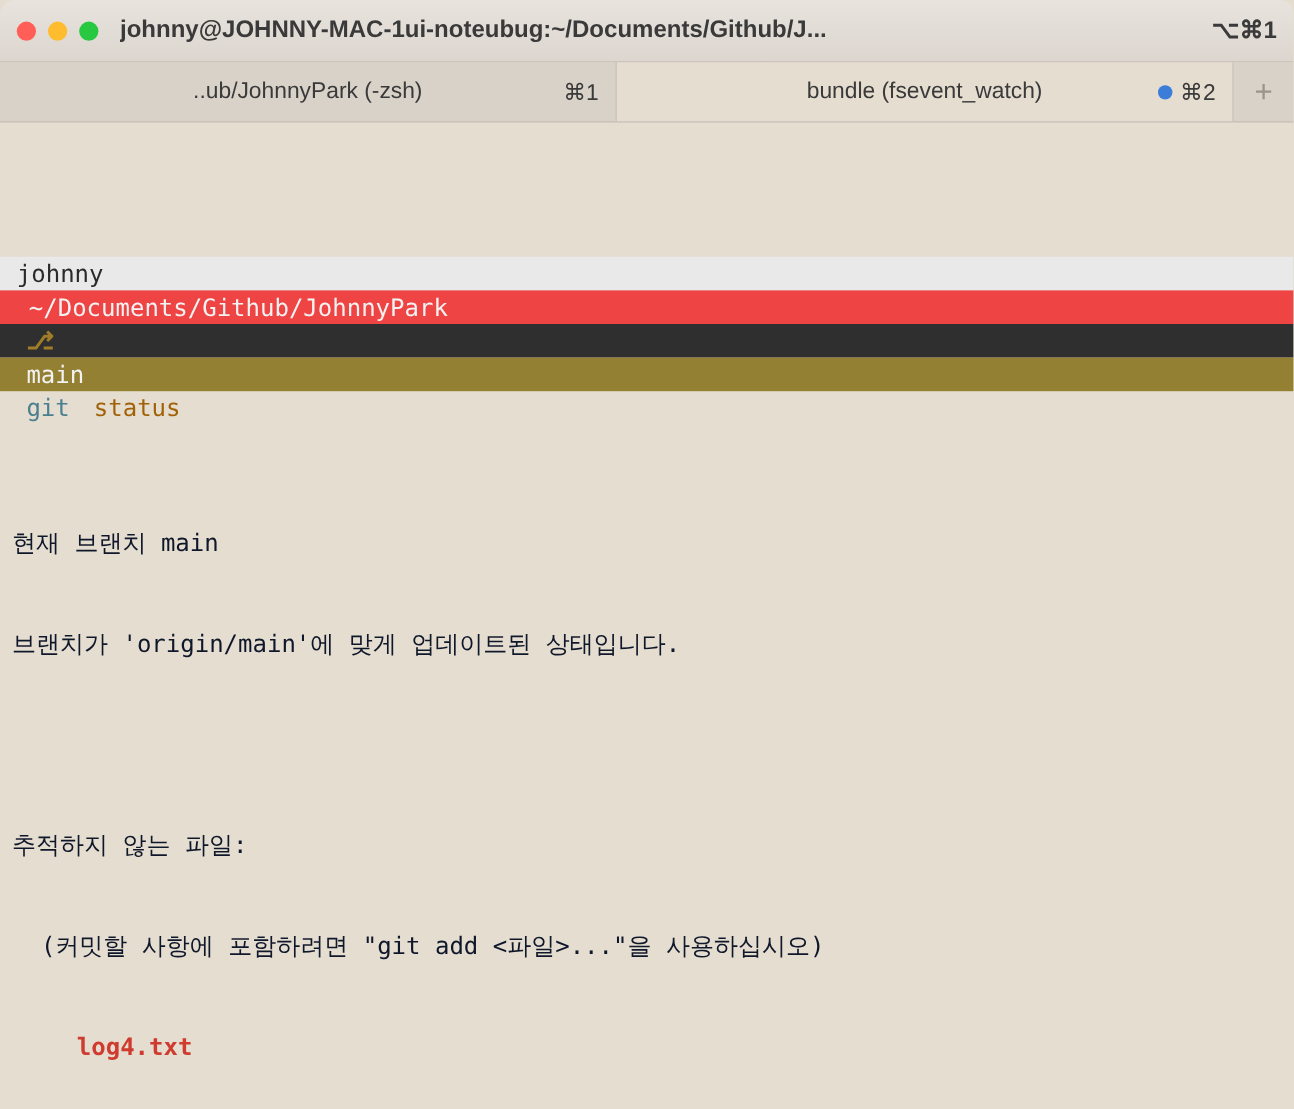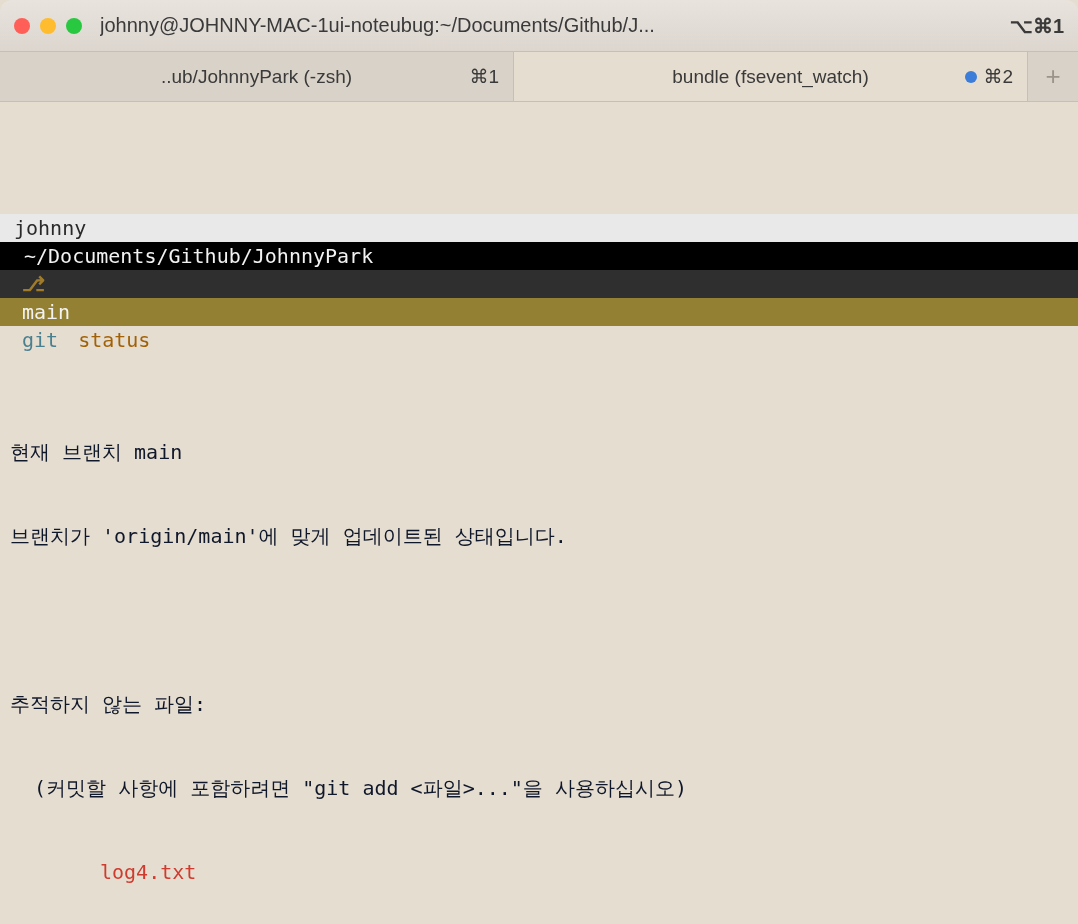--- a/index.html
+++ b/index.html
@@ -20,21 +20,21 @@
     border-bottom: 1px solid #c5bfb7;
   }
   .traffic-lights { display: flex; gap: 10px; margin-right: 18px; }
   .traffic-light { width: 16px; height: 16px; border-radius: 50%; }
   .tl-red { background: #ff5f57; }
   .tl-yellow { background: #febc2e; }
   .tl-green { background: #28c840; }
   .window-title {
     flex: 1;
     font-size: 20px;
-    font-weight: 400;
+    font-weight: 700;
     color: #3a3a3a;
     font-family: -apple-system, "Helvetica Neue", sans-serif;
     white-space: nowrap;
     overflow: hidden;
     text-overflow: ellipsis;
   }
   .title-shortcut {
     font-size: 20px;
     font-weight: 700;
     color: #3a3a3a;
@@ -92,32 +92,32 @@
     position: absolute;
     right: -14px;
     top: 0;
     border-top: 14px solid transparent;
     border-bottom: 14px solid transparent;
     border-left: 14px solid currentColor;
     z-index: 2;
   }
   .seg-user { background: #e9e9e9; color: #2a2a2a; }
   .seg-user::after { color: #e9e9e9; }
-  .seg-path { background: #000000; color: #f2f2f2; padding-left: 24px; }
+  .seg-path { background: #ef4444; color: #f2f2f2; padding-left: 24px; }
   .seg-path::after { color: #4a7f8f; }
   .seg-sep { background: #2f2f2f; color: #a07c2a; padding-left: 22px; padding-right:4px; font-weight:700;}
   .seg-sep::after { color: #2f2f2f; }
   .seg-branch { background: #938032; color: #f2f2f2; padding-left: 22px; }
   .seg-branch::after { color: #938032; }
   .cmd { padding-left: 22px; display: inline-flex; gap: 8px; }
   .git-word { color: #4a7f8f; }
   .sub-word { color: #a16207; }
   .out-full { color: #0f172a; padding-left:10px;}
   .red { color: #cf3b2e; }
-  .indent2 { padding-left: 100px; }
+  .indent2 { padding-left: 64px; font-weight: bold; }
   .blank { height: 28px; }
 </style>
 </head>
 <body>
 
 <div class="titlebar">
   <div class="traffic-lights">
     <div class="traffic-light tl-red"></div>
     <div class="traffic-light tl-yellow"></div>
     <div class="traffic-light tl-green"></div>

